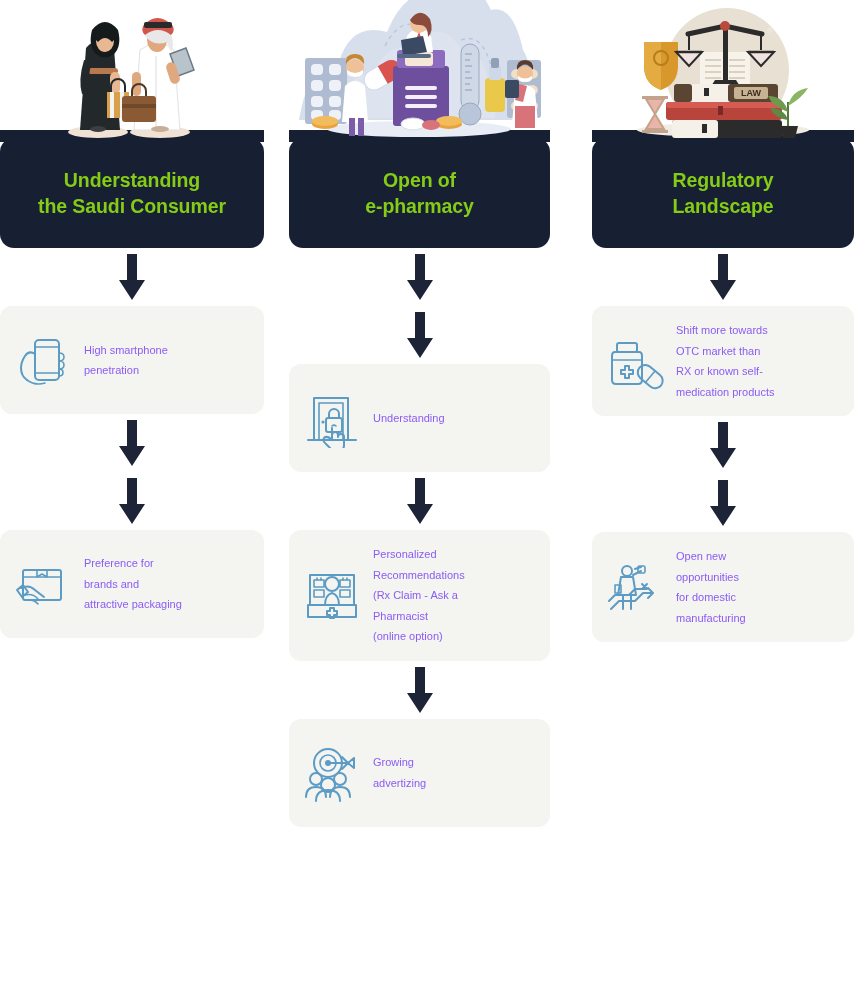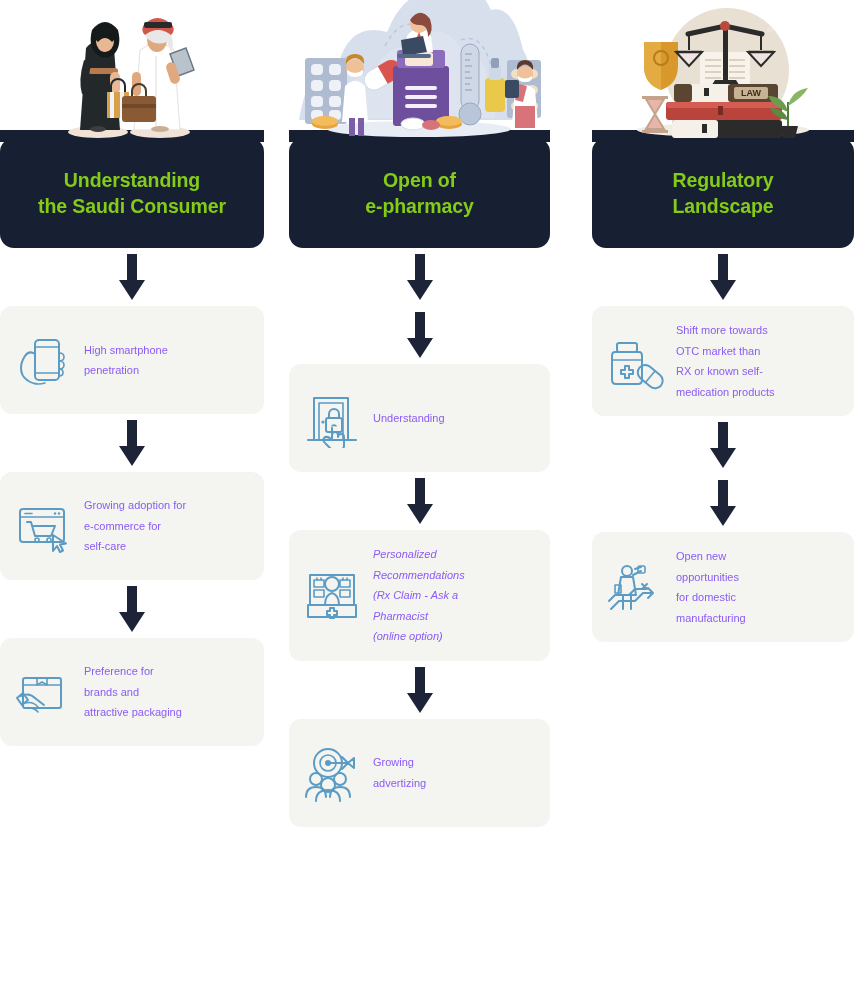--- a/index.html
+++ b/index.html
@@ -52,21 +52,21 @@
   
   .card{
     background:#f4f4f1;
     border-radius:12px;
     display:flex;
     align-items:center;
     padding:14px 16px 14px 10px;
     box-sizing:border-box;
     min-height:108px;
   }
-  .card.tall{min-height:130px;font-style:italic;}
+  .card.tall{min-height:130px;}
   .card .ico{
     flex:0 0 66px;
     width:66px;height:66px;
     margin-right:8px;
     display:flex;align-items:center;justify-content:center;
   }
   .card .ctext{
     color:#8b5cf6;
     font-size:11px;
     line-height:20.5px;
@@ -148,38 +148,20 @@
       <div class="ctext">High smartphone
 penetration</div>
     </div>
 
     <div class="arrow">
       <svg width="34" height="46" viewBox="0 0 34 46">
           <path d="M12 0 h10 v26 h8 L17 46 L4 26 h8z" fill="#1d2438"></path>
         </svg>
     </div>
 
-    <div class="card">
-      <div class="ico">
-        <svg width="60" height="60" viewBox="0 0 60 60">
-          <rect class="ln" x="7" y="13" width="44" height="33" rx="3"></rect>
-          <path class="ln2" d="M7 21 h44"></path>
-          <path class="ln2" d="M12 17.5 h7"></path>
-          <circle cx="42" cy="17.5" r="1.2" fill="#5b9bc4"></circle>
-          <circle cx="46" cy="17.5" r="1.2" fill="#5b9bc4"></circle>
-          <path class="ln" d="M14 26 h4 l4 14 h16 l4 -10 h-22"></path>
-          <circle class="ln2" cx="24" cy="44" r="2"></circle>
-          <circle class="ln2" cx="36" cy="44" r="2"></circle>
-          <path class="ln" d="M40 39 l0 16 l4 -5 l3 6 l3 -1.5 l-3 -6 l6 -1z" fill="#ffffff"></path>
-        </svg>
-      </div>
-      <div class="ctext">Growing adoption for
-e-commerce for
-self-care</div>
-    </div>
 
     <div class="arrow">
       <svg width="34" height="46" viewBox="0 0 34 46">
           <path d="M12 0 h10 v26 h8 L17 46 L4 26 h8z" fill="#1d2438"></path>
         </svg>
     </div>
 
     <div class="card">
       <div class="ico">
         <svg width="60" height="60" viewBox="0 0 60 60">

